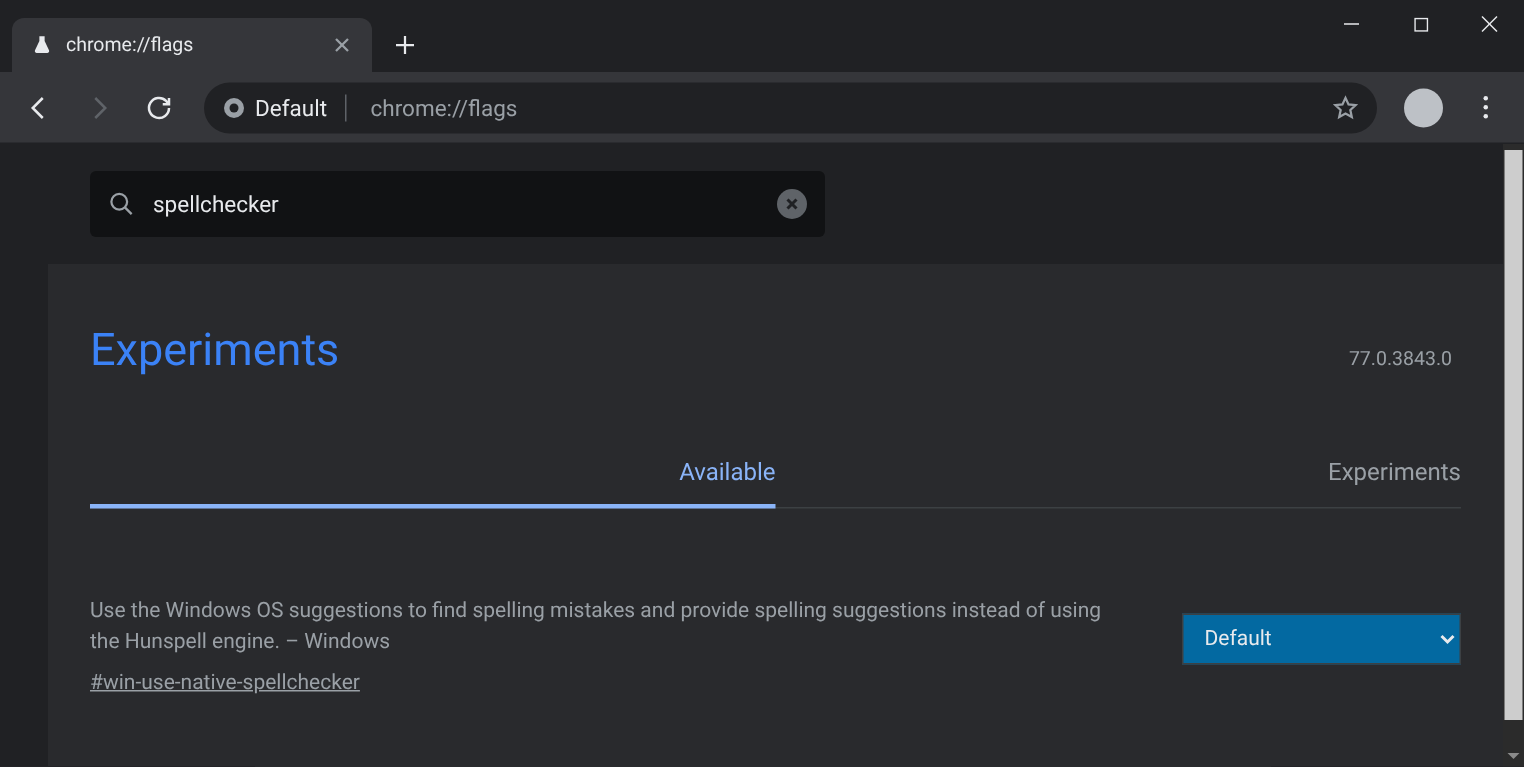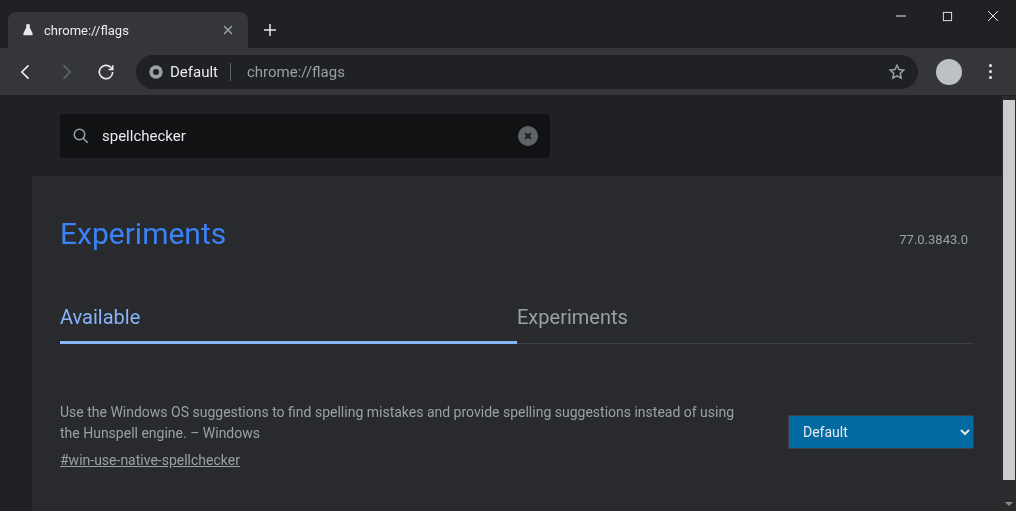--- a/index.html
+++ b/index.html
@@ -46,21 +46,21 @@
   .searchbox input { background: transparent; border: none; outline: none; color: #e8eaed; font-size: 15px; flex: 1; }
   .clear-btn { width: 20px; height: 20px; background: #5f6368; border-radius: 50%; display: flex; align-items: center; justify-content: center; cursor: pointer; }
   .reset-btn { margin-left: auto; border: 1px solid #5f6368; color: #8ab4f8; padding: 10px 18px; border-radius: 4px; font-size: 14px; font-weight: 500; cursor: pointer; background: transparent; }
 
   .heading-row { display:flex; align-items:baseline; padding: 40px 28px 10px 28px;}
   .page-title { font-size: 30px; color: #3b82f6; font-weight: 400;}
   .version-text { color:#9aa0a6; font-size: 13px; margin-left:auto; padding-right: 6px;}
 
   
   .tabs-row { display: flex; margin: 30px 28px 0 28px; border-bottom: 1px solid #3c4043; }
-  .tabs-row .page-tab { flex: 1; text-align: left; padding: 14px 0; font-size: 20px; cursor: pointer; color: #9aa0a6; position: relative; }
+  .tabs-row .page-tab { flex: 1; text-align: right; padding: 14px 0; font-size: 16px; cursor: pointer; color: #9aa0a6; position: relative; }
   .tabs-row .page-tab.active { color: #8ab4f8; }
   .tabs-row .page-tab.active::after { content: ""; position: absolute; left: 0; right: 0; bottom: -1px; height: 3px; background: #8ab4f8; }
 
   
   .flag-entry { padding: 50px 28px 0 28px; display: flex; gap: 24px; }
   .flag-text { flex: 1; }
   .flag-title { font-size: 15px; font-weight: 700; color: #fff; }
   .flag-title .hl { background: #fde047; color: #111; padding: 0 1px; }
   .flag-desc { color: #9aa0a6; font-size: 14px; margin-top: 8px; line-height: 1.5; max-width: 680px;}
   .flag-anchor { color: #9aa0a6; font-size: 14px; text-decoration: underline; margin-top: 8px; display: inline-block; cursor: pointer;}

